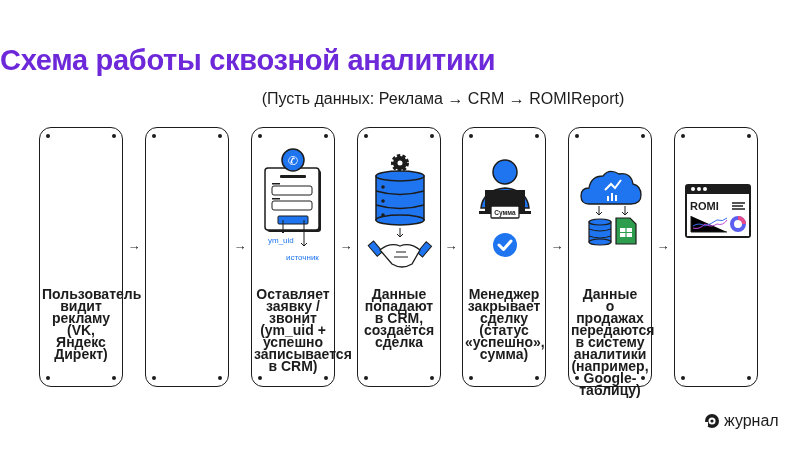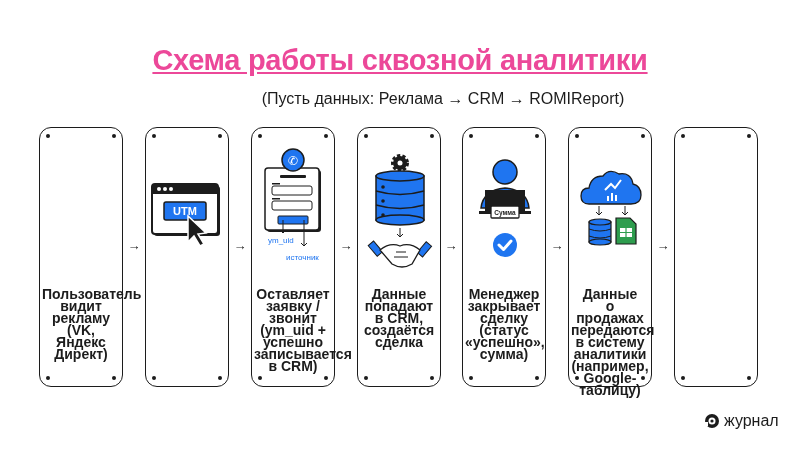--- a/index.html
+++ b/index.html
@@ -1,19 +1,19 @@
 <!DOCTYPE html>
 <html><head>
 <meta charset="utf-8">
 <style>
   html, body { margin:0; padding:0; }
   body { width:800px; height:450px; background:#ffffff; position:relative; overflow:hidden;
          font-family:"Liberation Sans", "DejaVu Sans", sans-serif; color:#1c1c1c; }
-  .title { position:absolute; left:0; top:44px; width:800px; text-align:center;
-           font-size:29px; font-weight:bold; letter-spacing:-0.3px; color:#ec4899;text-decoration:underline; }
+  .title { position:absolute; left:0; top:44px; width:800px; text-align:left;
+           font-size:29px; font-weight:bold; letter-spacing:-0.3px; color:#6d28d9; }
   .subtitle { position:absolute; left:0; top:90px; width:800px; text-align:center;
               font-size:16px; color:#1c1c1c;padding-left:43px; }
   .card { position:absolute; top:127px; width:84px; height:260px; border:1.5px solid #1c1c1c;
           border-radius:12px; box-sizing:border-box; background:#fff; }
   .dot { position:absolute; width:4px; height:4px; border-radius:50%; background:#1c1c1c; }
   .dot.tl { left:6px; top:6px; } .dot.tr { right:6px; top:6px; }
   .dot.bl { left:6px; bottom:6px; } .dot.br { right:6px; bottom:6px; }
   .icon-area { position:absolute; left:0; top:10px; width:100%; height:140px; }
   .icon-area svg { position:absolute; left:0; top:0; }
   .label { position:absolute; left:2px; right:2px; top:160px; text-align:center;
@@ -39,33 +39,20 @@
 (VK, Яндекс
 Директ)</div>
 </div>
 <div class="arrow" style="left:124px">→</div>
 
 <div class="card" style="left:145px">
   <span class="dot tl"></span>
     <span class="dot tr"></span>
   <span class="dot bl"></span>
     <span class="dot br"></span>
-  <div class="icon-area">
-    <svg width="84" height="140" viewBox="0 0 84 140">
-      <rect x="8" y="48" width="66" height="50" rx="3" fill="#1c1c1c"></rect>
-      <rect x="6" y="46" width="66" height="50" rx="3" fill="#fff" stroke="#1c1c1c" stroke-width="2"></rect>
-      <rect x="6" y="46" width="66" height="10" fill="#1c1c1c"></rect>
-      <circle cx="13" cy="51" r="2" fill="#fff"></circle>
-        <circle cx="19" cy="51" r="2" fill="#fff"></circle>
-        <circle cx="25" cy="51" r="2" fill="#fff"></circle>
-      <rect x="18" y="64" width="42" height="18" rx="2" fill="#1f75f0" stroke="#1c1c1c" stroke-width="1.5"></rect>
-      <text x="39" y="77" text-anchor="middle" font-family="Liberation Sans, sans-serif" font-weight="bold" font-size="11" fill="#fff">UTM</text>
-      <path d="M42 78 L42 104 L48 98 L54 108 L58 106 L52 96 L60 95 Z" fill="#1c1c1c" stroke="#fff" stroke-width="1.5"></path>
-    </svg>
-  </div>
 </div>
 <div class="arrow" style="left:230px">→</div>
 
 <div class="card" style="left:251px">
   <span class="dot tl"></span>
     <span class="dot tr"></span>
   <span class="dot bl"></span>
     <span class="dot br"></span>
   <div class="icon-area">
     <svg width="84" height="140" viewBox="0 0 84 140">
@@ -201,20 +188,36 @@
 Google-
 таблицу)</div>
 </div>
 <div class="arrow" style="left:653px">→</div>
 
 <div class="card" style="left:674px">
   <span class="dot tl"></span>
     <span class="dot tr"></span>
   <span class="dot bl"></span>
     <span class="dot br"></span>
+  <div class="icon-area">
+    <svg width="84" height="140" viewBox="0 0 84 140">
+      <rect x="10" y="46" width="66" height="54" rx="3" fill="#1c1c1c"></rect>
+      <rect x="12" y="56" width="62" height="42" fill="#fff"></rect>
+      <circle cx="18" cy="51" r="2" fill="#fff"></circle>
+        <circle cx="24" cy="51" r="2" fill="#fff"></circle>
+        <circle cx="30" cy="51" r="2" fill="#fff"></circle>
+      <text x="15" y="72" font-family="Liberation Sans, sans-serif" font-weight="bold" font-size="11" fill="#1c1c1c">ROMI</text>
+      <path d="M57 65 L70 65 M57 68 L68 68 M57 71 L70 71" stroke="#1c1c1c" stroke-width="1.5"></path>
+      <path d="M16 78 L16 94 L52 94" stroke="#1c1c1c" stroke-width="1"></path>
+      <path d="M18 88 Q24 84 30 88 Q36 86 42 82 Q48 84 52 80" stroke="#3a6cf0" stroke-width="1" fill="none"></path>
+      <path d="M18 90 Q24 92 30 86 Q36 90 42 86 Q48 88 52 82" stroke="#c04bd8" stroke-width="1" fill="none"></path>
+      <circle cx="63" cy="86" r="6" fill="none" stroke="#5b5ff0" stroke-width="4"></circle>
+      <path d="M63 80 A6 6 0 0 1 69 86" stroke="#e84a8a" stroke-width="4" fill="none"></path>
+    </svg>
+  </div>
 </div>
 
 <div class="brand">
   <svg width="16" height="16" viewBox="0 0 16 16">
     <circle cx="8" cy="8" r="7" fill="#1c1c1c"></circle>
     <circle cx="8" cy="8" r="3.5" fill="#fff"></circle>
     <circle cx="8" cy="8" r="1.6" fill="#1c1c1c"></circle>
     <rect x="1" y="9" width="3" height="4" fill="#fff"></rect>
   </svg>
   <span class="brand-text">журнал</span>

